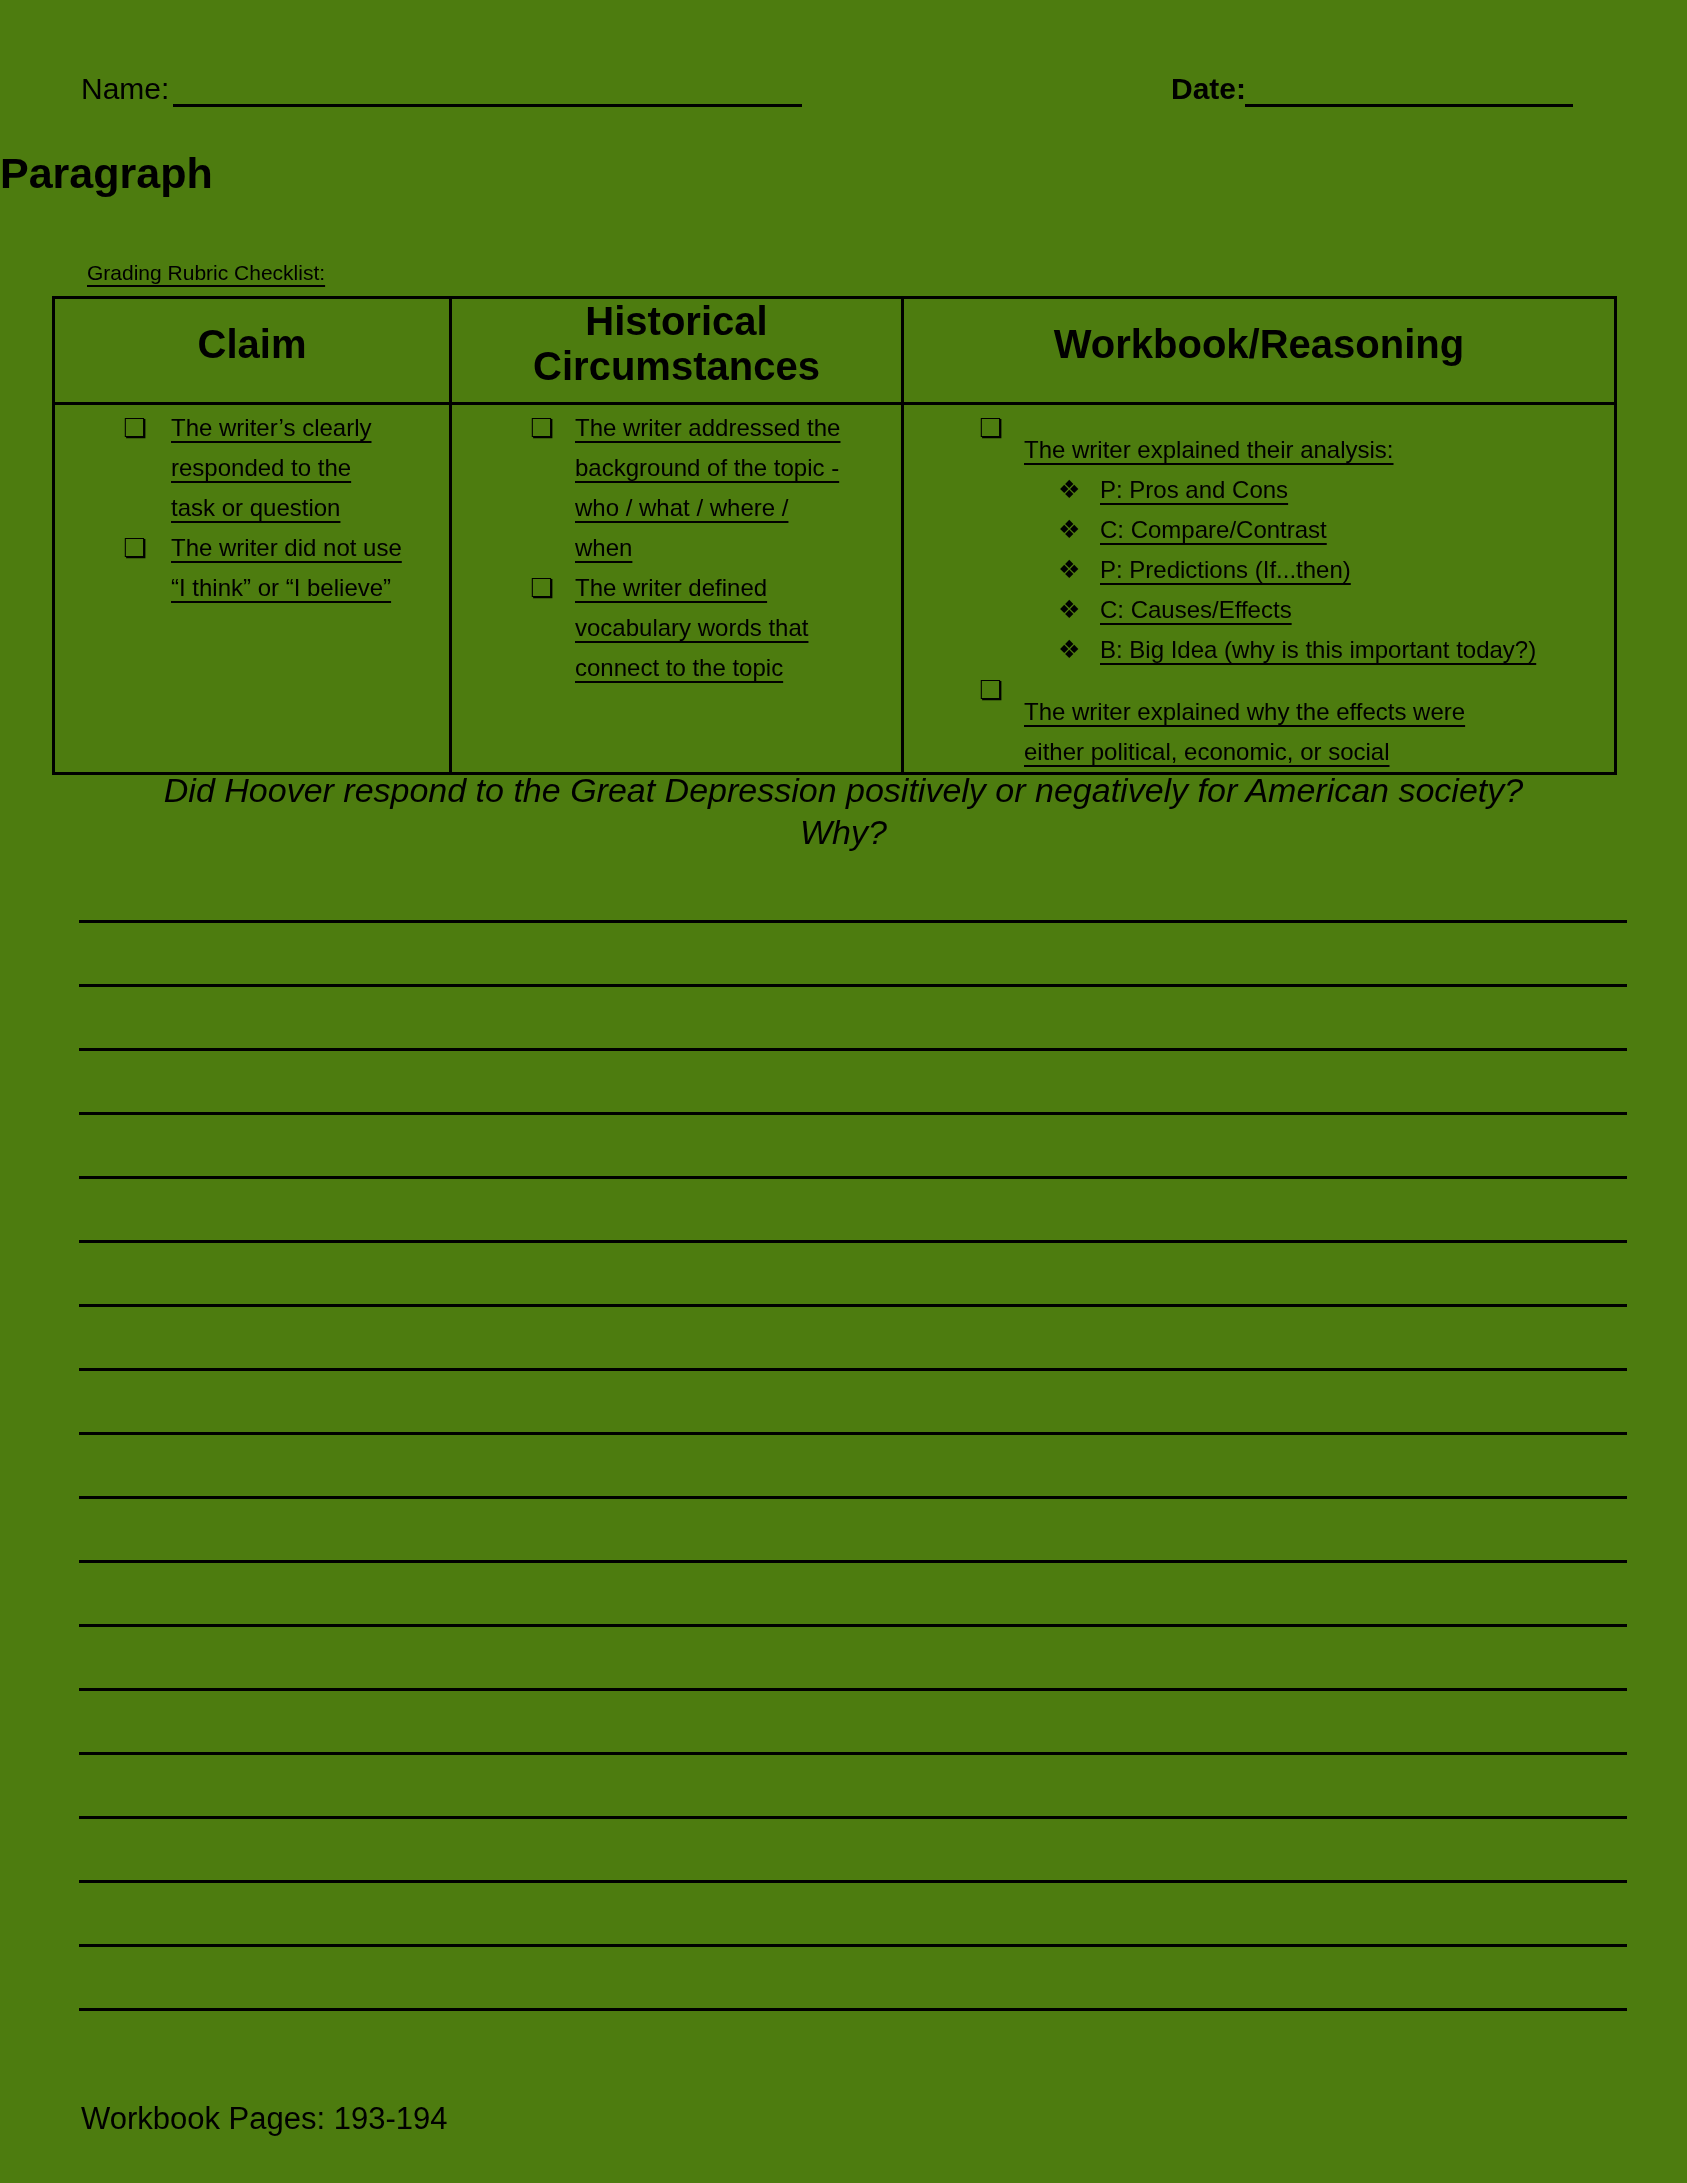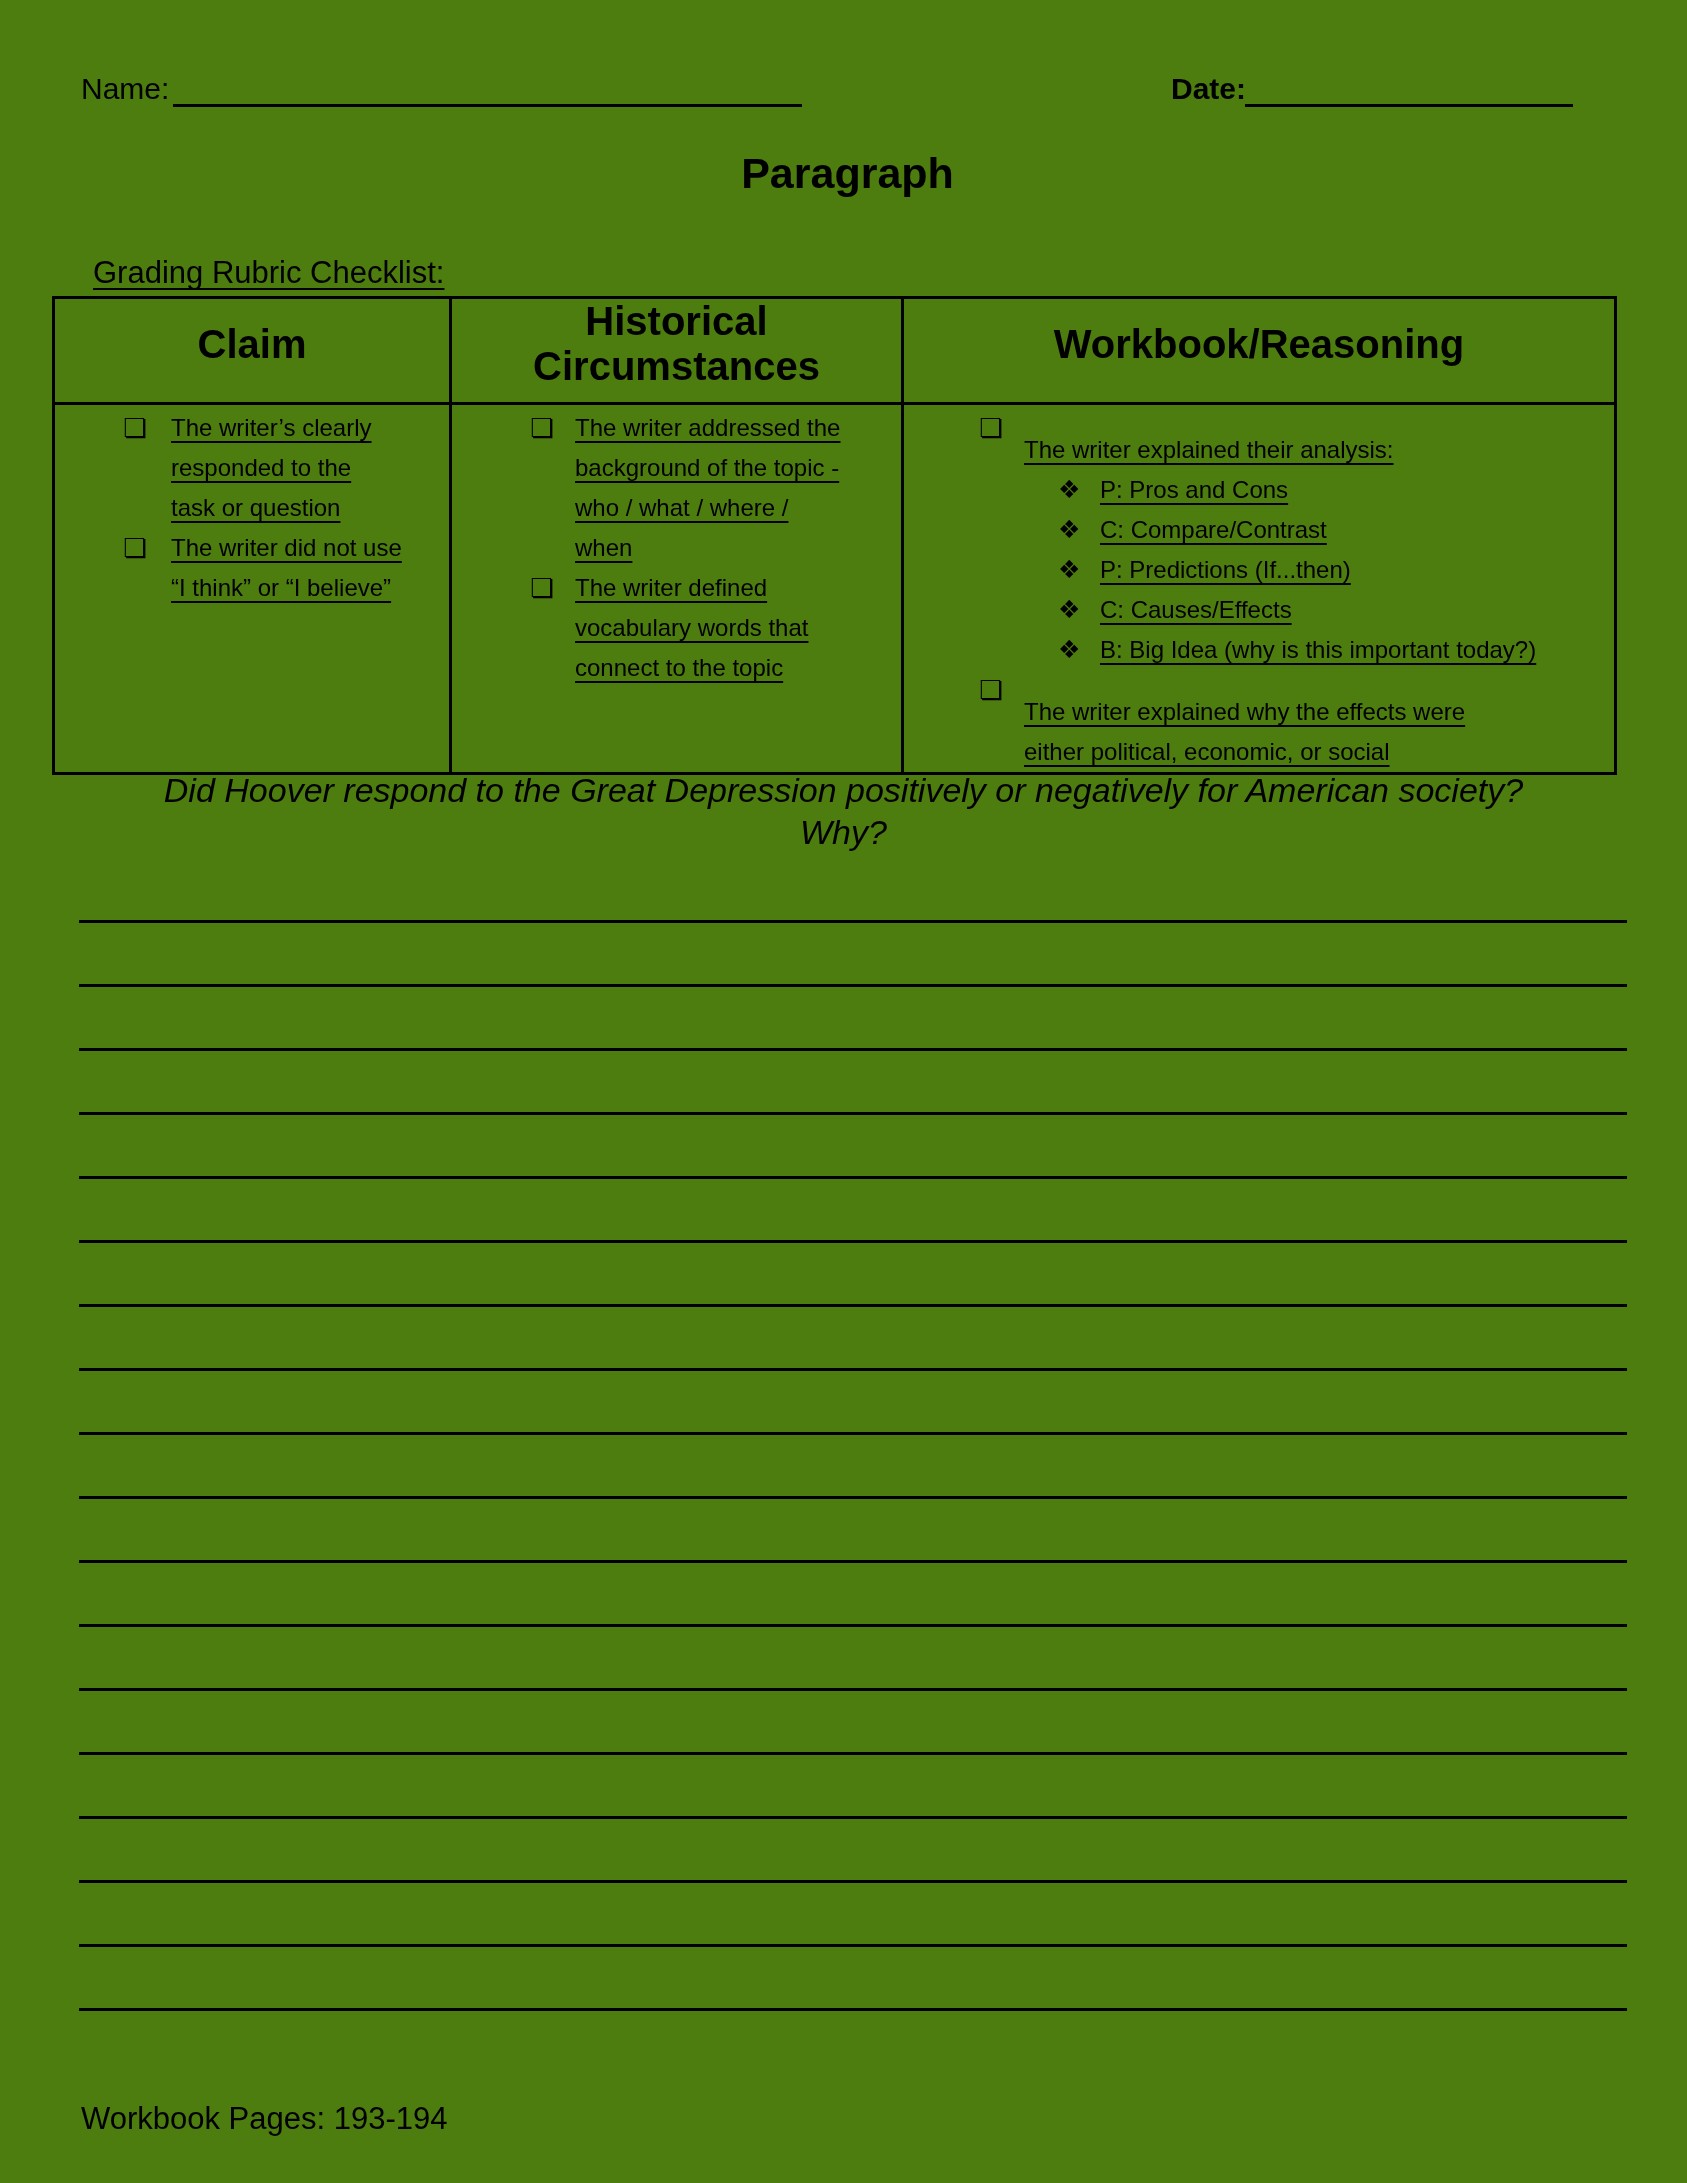--- a/index.html
+++ b/index.html
@@ -10,26 +10,26 @@
     overflow:hidden;
   }
   .label { position:absolute; font-size:30px; line-height:34px; }
   .name-label { left:81px; top:72px; }
   .date-label { left:1171px; top:72px;font-weight:bold; }
   .blank { position:absolute; height:3.3px; background:#000; }
   .name-blank { left:173px; top:104px; width:629px; }
   .date-blank { left:1245px; top:104px; width:328px; }
 
   .title {
-    position:absolute; left:8px; right:0; top:150px; margin:0;
-    text-align:center; font-size:43px; line-height:46px; font-weight:bold;
+    position:absolute; left:0; right:0; top:150px; margin:0;
+    font-size:43px; line-height:46px; font-weight:bold;
   }
 
   .rubric-heading {
-    position:absolute; left:93px; top:255px; font-size:31px; line-height:36px;
+    position:absolute; left:87px; top:255px; font-size:21px; line-height:36px;
     text-decoration:underline; text-decoration-thickness:2px;
     text-underline-offset:4.6px; text-decoration-skip-ink:none;
   }
 
   table.rubric {
     position:absolute; left:52px; top:296px;
     border-collapse:collapse; table-layout:fixed;
   }
   table.rubric th, table.rubric td { border:3.3px solid #000; }
   table.rubric th {

